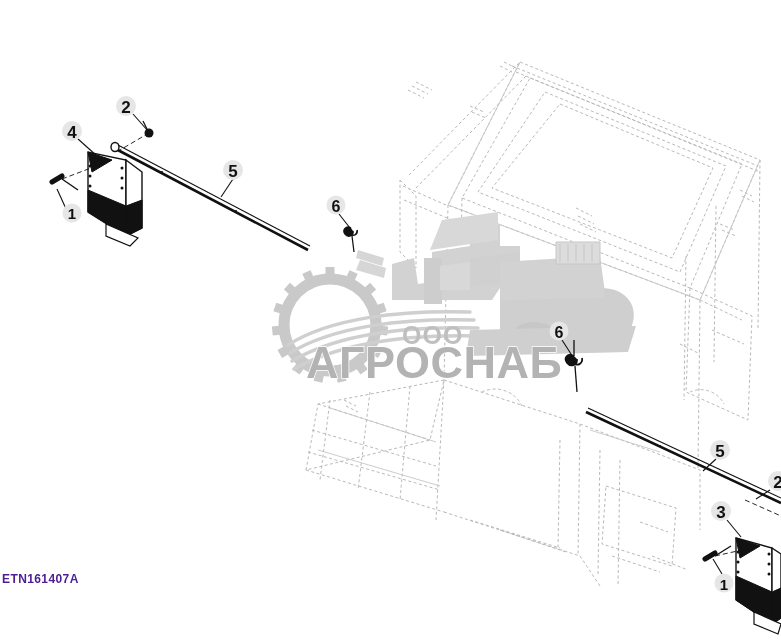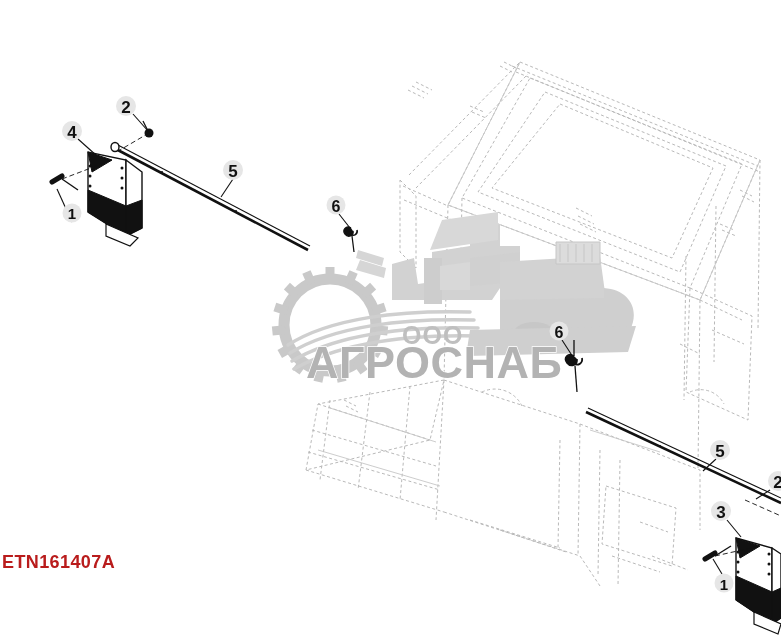--- a/index.html
+++ b/index.html
@@ -20,25 +20,25 @@
   #diagram-svg {
     position: absolute;
     left: 0;
     top: 0;
     width: 781px;
     height: 641px;
   }
   .partnum {
     position: absolute;
     left: 2px;
-    top: 552px;
-    font-size: 18px;
+    top: 572px;
+    font-size: 12px;
     font-weight: bold;
     letter-spacing: 0.4px;
-    color: #b91c1c;
+    color: #4c1d95;
     font-family: "Liberation Sans", sans-serif;
     white-space: nowrap;
   }
   
   text {
     font-family: "Liberation Sans", sans-serif;
   }
 </style>
 </head>
 <body>

